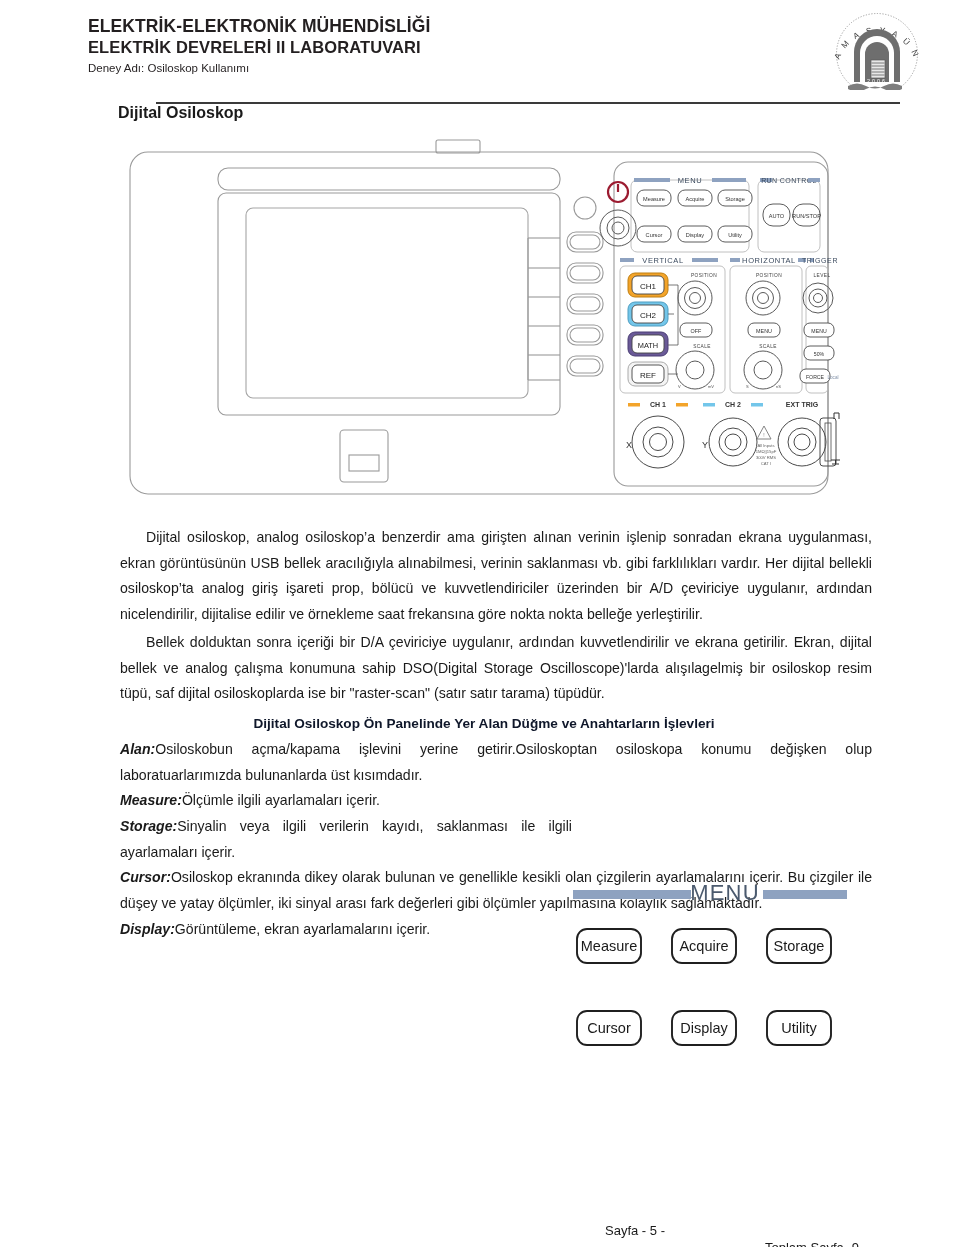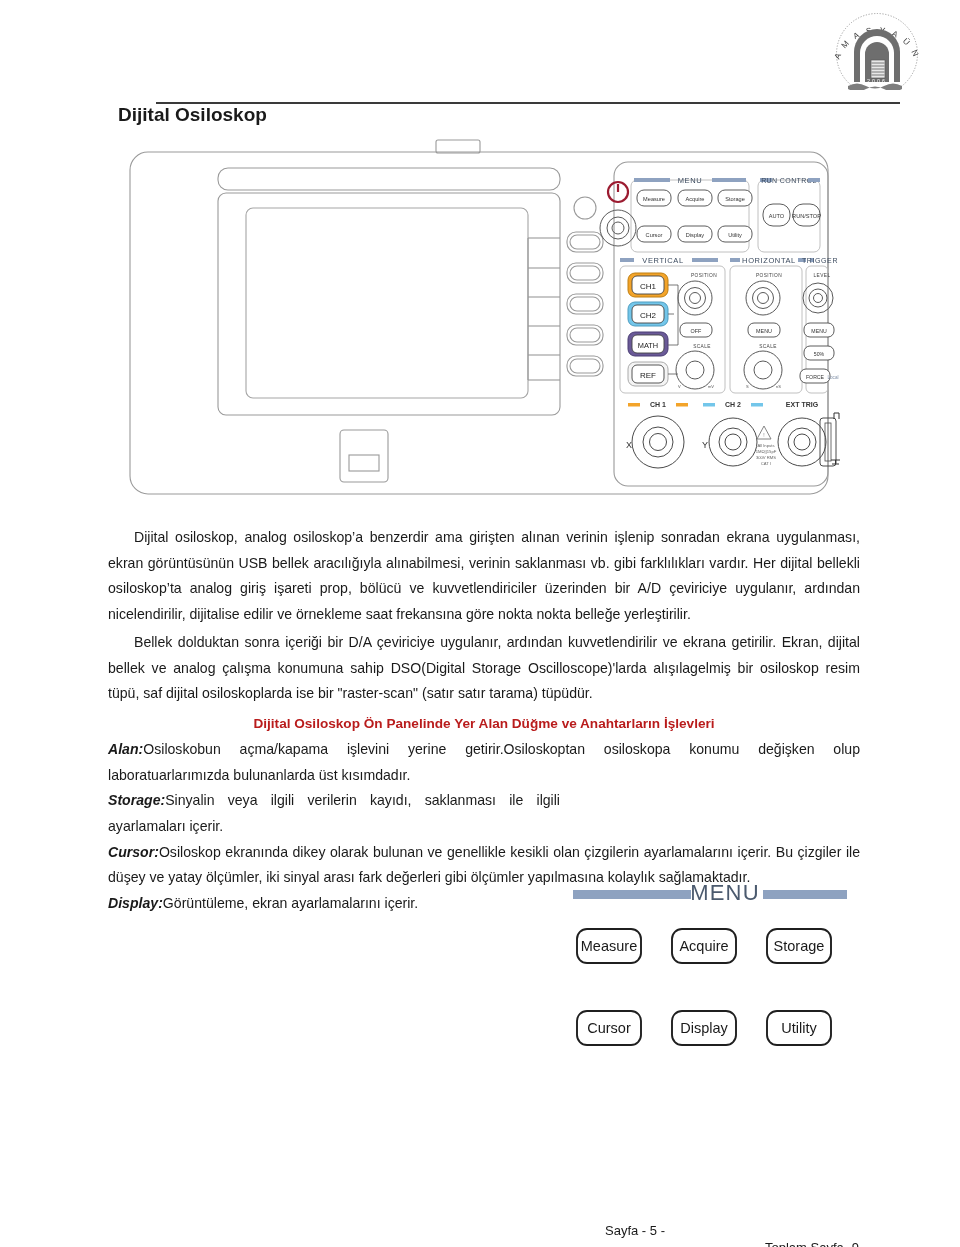--- a/index.html
+++ b/index.html
@@ -36,40 +36,40 @@
   .logo svg { display:block; }
 
   .rule {
     position:absolute; left:78px; right:30px; top:92px;
     height:2px; background:#3a3a3a;
   }
 
   
   .sec-title {
     position:absolute; left:118px; top:104px;
-    font-size: 19px; font-weight: bold; color:#1a1a1a;
+    font-size: 16px; font-weight: bold; color:#1a1a1a;
   }
 
   
   .scope-fig { position:absolute; left:118px; top:130px; width:722px; height:378px; }
   .scope-fig svg { display:block; }
 
   
   .body-text { position:absolute; left:108px; top:525px; width:752px; }
-  p { margin:0 0 0 0; }
+  p { margin:0 0 0 12px; }
   .para {
     font-size: 14.1px; line-height: 25.7px; color:#1a1a1a;
     text-align: justify; text-justify: inter-word;
   }
   .para.indent { text-indent: 26px; }
   .b { font-weight: bold; }
   .bi { font-weight: bold; font-style: italic; }
 
   .subhead {
-    font-size: 13.6px; font-weight:bold; color:#b91c1c;
+    font-size: 13.6px; font-weight:bold; color:#0f172a;
     text-align:center; line-height:26px; margin-top:4px;
   }
 
   
   .narrow { width: 452px; }
   .wide { width: 752px; }
 
   
   .menu-fig { position:absolute; left:565px; top:875px; width:290px; height:190px; }
   .menu-fig svg { display:block; }
@@ -81,20 +81,25 @@
   }
   .footer .pg { position:absolute; left:497px; top:0; white-space:nowrap; }
   .footer .tot { position:absolute; left:657px; top:17px; white-space:nowrap; }
 </style>
 </head>
 <body>
 
 <div class="page">
 
   <div class="header">
+    <div class="hdr-text">
+      <div class="hdr-line1">ELEKTRİK-ELEKTRONİK MÜHENDİSLİĞİ</div>
+      <div class="hdr-line2">ELEKTRİK DEVRELERİ II LABORATUVARI</div>
+      <div class="hdr-line3">Deney Adı: Osiloskop Kullanımı</div>
+    </div>
 
     <div class="logo">
       <svg width="106" height="78" viewBox="0 0 106 78">
         <defs>
           <path id="arcTop" d="M 14,52 A 40,40 0 0 1 92,52" fill="none"></path>
         </defs>
 
         <circle cx="53" cy="42" r="40.5" fill="none" stroke="#8a8a8a" stroke-width="0.8" stroke-dasharray="1.2 1.6"></circle>
 
         <text font-family="'Liberation Sans', sans-serif" font-size="8.2" fill="#3a3a3a" letter-spacing="2.6">
@@ -356,20 +361,21 @@
 
     <p class="para indent wide">Dijital osiloskop, analog osiloskop’a benzerdir ama girişten alınan verinin işlenip sonradan ekrana uygulanması, ekran görüntüsünün USB bellek aracılığıyla alınabilmesi, verinin saklanması vb. gibi farklılıkları vardır. Her dijital bellekli osiloskop’ta analog giriş işareti prop, bölücü ve kuvvetlendiriciler üzerinden bir A/D çeviriciye uygulanır, ardından nicelendirilir, dijitalise edilir ve örnekleme saat frekansına göre nokta nokta belleğe yerleştirilir.</p>
 
     <p class="para indent wide" style="margin-top:2px">Bellek dolduktan sonra içeriği bir D/A çeviriciye uygulanır, ardından kuvvetlendirilir ve ekrana getirilir. Ekran, dijital bellek ve analog çalışma konumuna sahip DSO(Digital Storage Oscilloscope)'larda alışılagelmiş bir osiloskop resim tüpü, saf dijital osiloskoplarda ise bir "raster-scan" (satır satır tarama) tüpüdür.</p>
 
     <div class="subhead">Dijital Osiloskop Ön Panelinde Yer Alan Düğme ve Anahtarların İşlevleri</div>
 
     <p class="para wide"><span class="bi">Alan:</span><span>Osiloskobun açma/kapama işlevini yerine getirir.Osiloskoptan osiloskopa konumu değişken olup laboratuarlarımızda bulunanlarda üst kısımdadır.</span></p>
 
 
+    <p class="para narrow"><span class="bi">Measure:</span><span>Ölçümle ilgili ayarlamaları içerir.</span></p>
 
 
     <p class="para narrow"><span class="bi">Storage:</span><span>Sinyalin veya ilgili verilerin kayıdı, saklanması ile ilgili ayarlamaları içerir.</span></p>
 
     <p class="para wide"><span class="bi">Cursor:</span><span>Osiloskop ekranında dikey olarak bulunan ve genellikle kesikli olan çizgilerin ayarlamalarını içerir. Bu çizgiler ile düşey ve yatay ölçümler, iki sinyal arası fark değerleri gibi ölçümler yapılmasına kolaylık sağlamaktadır.</span></p>
 
     <p class="para wide"><span class="bi">Display:</span><span>Görüntüleme, ekran ayarlamalarını içerir.</span></p>
 
   </div>
 

